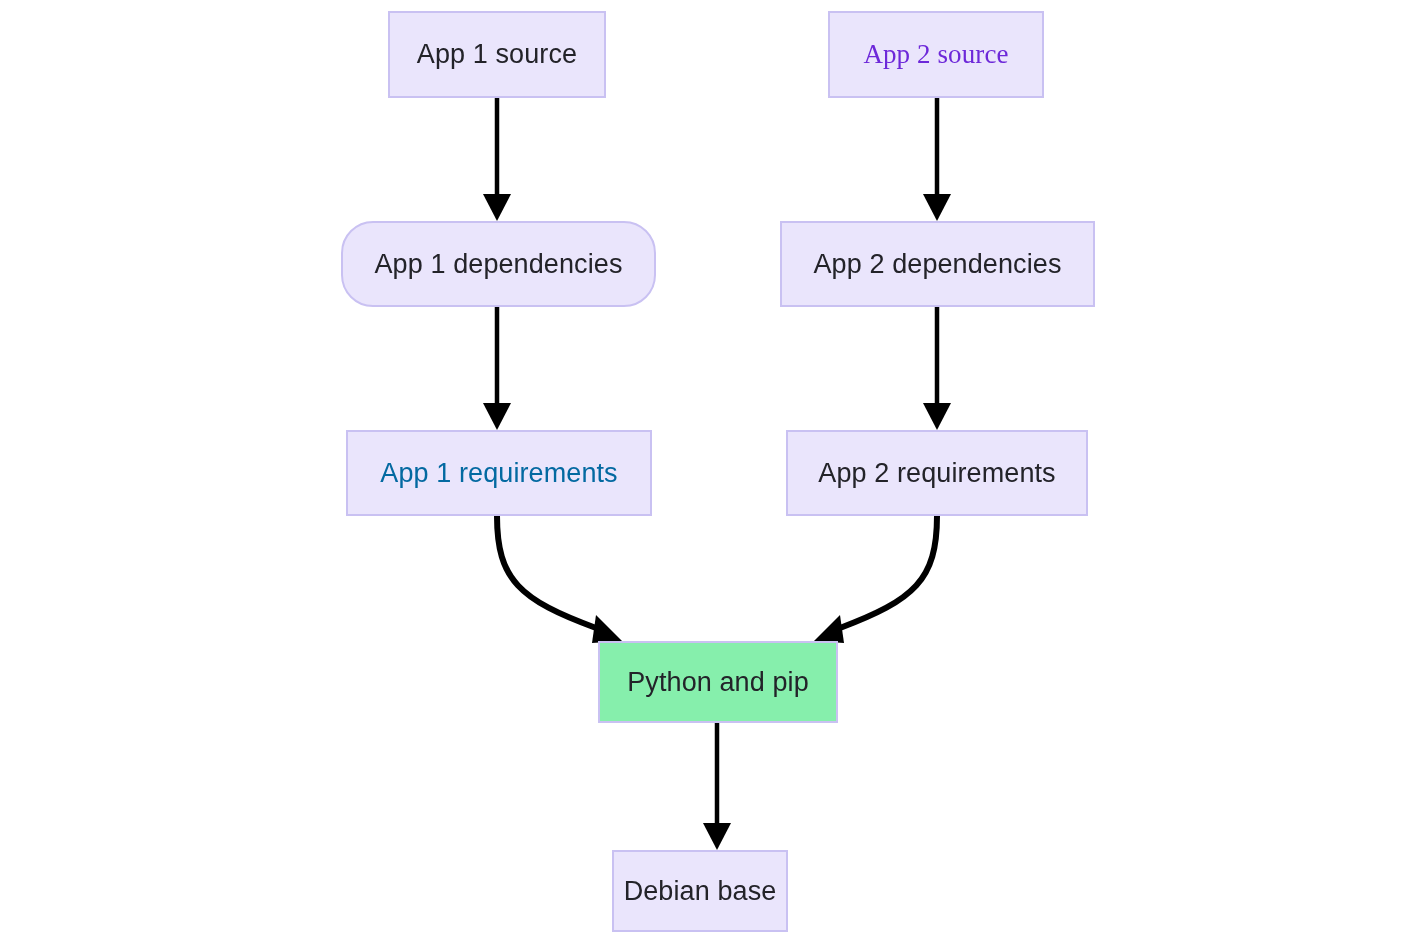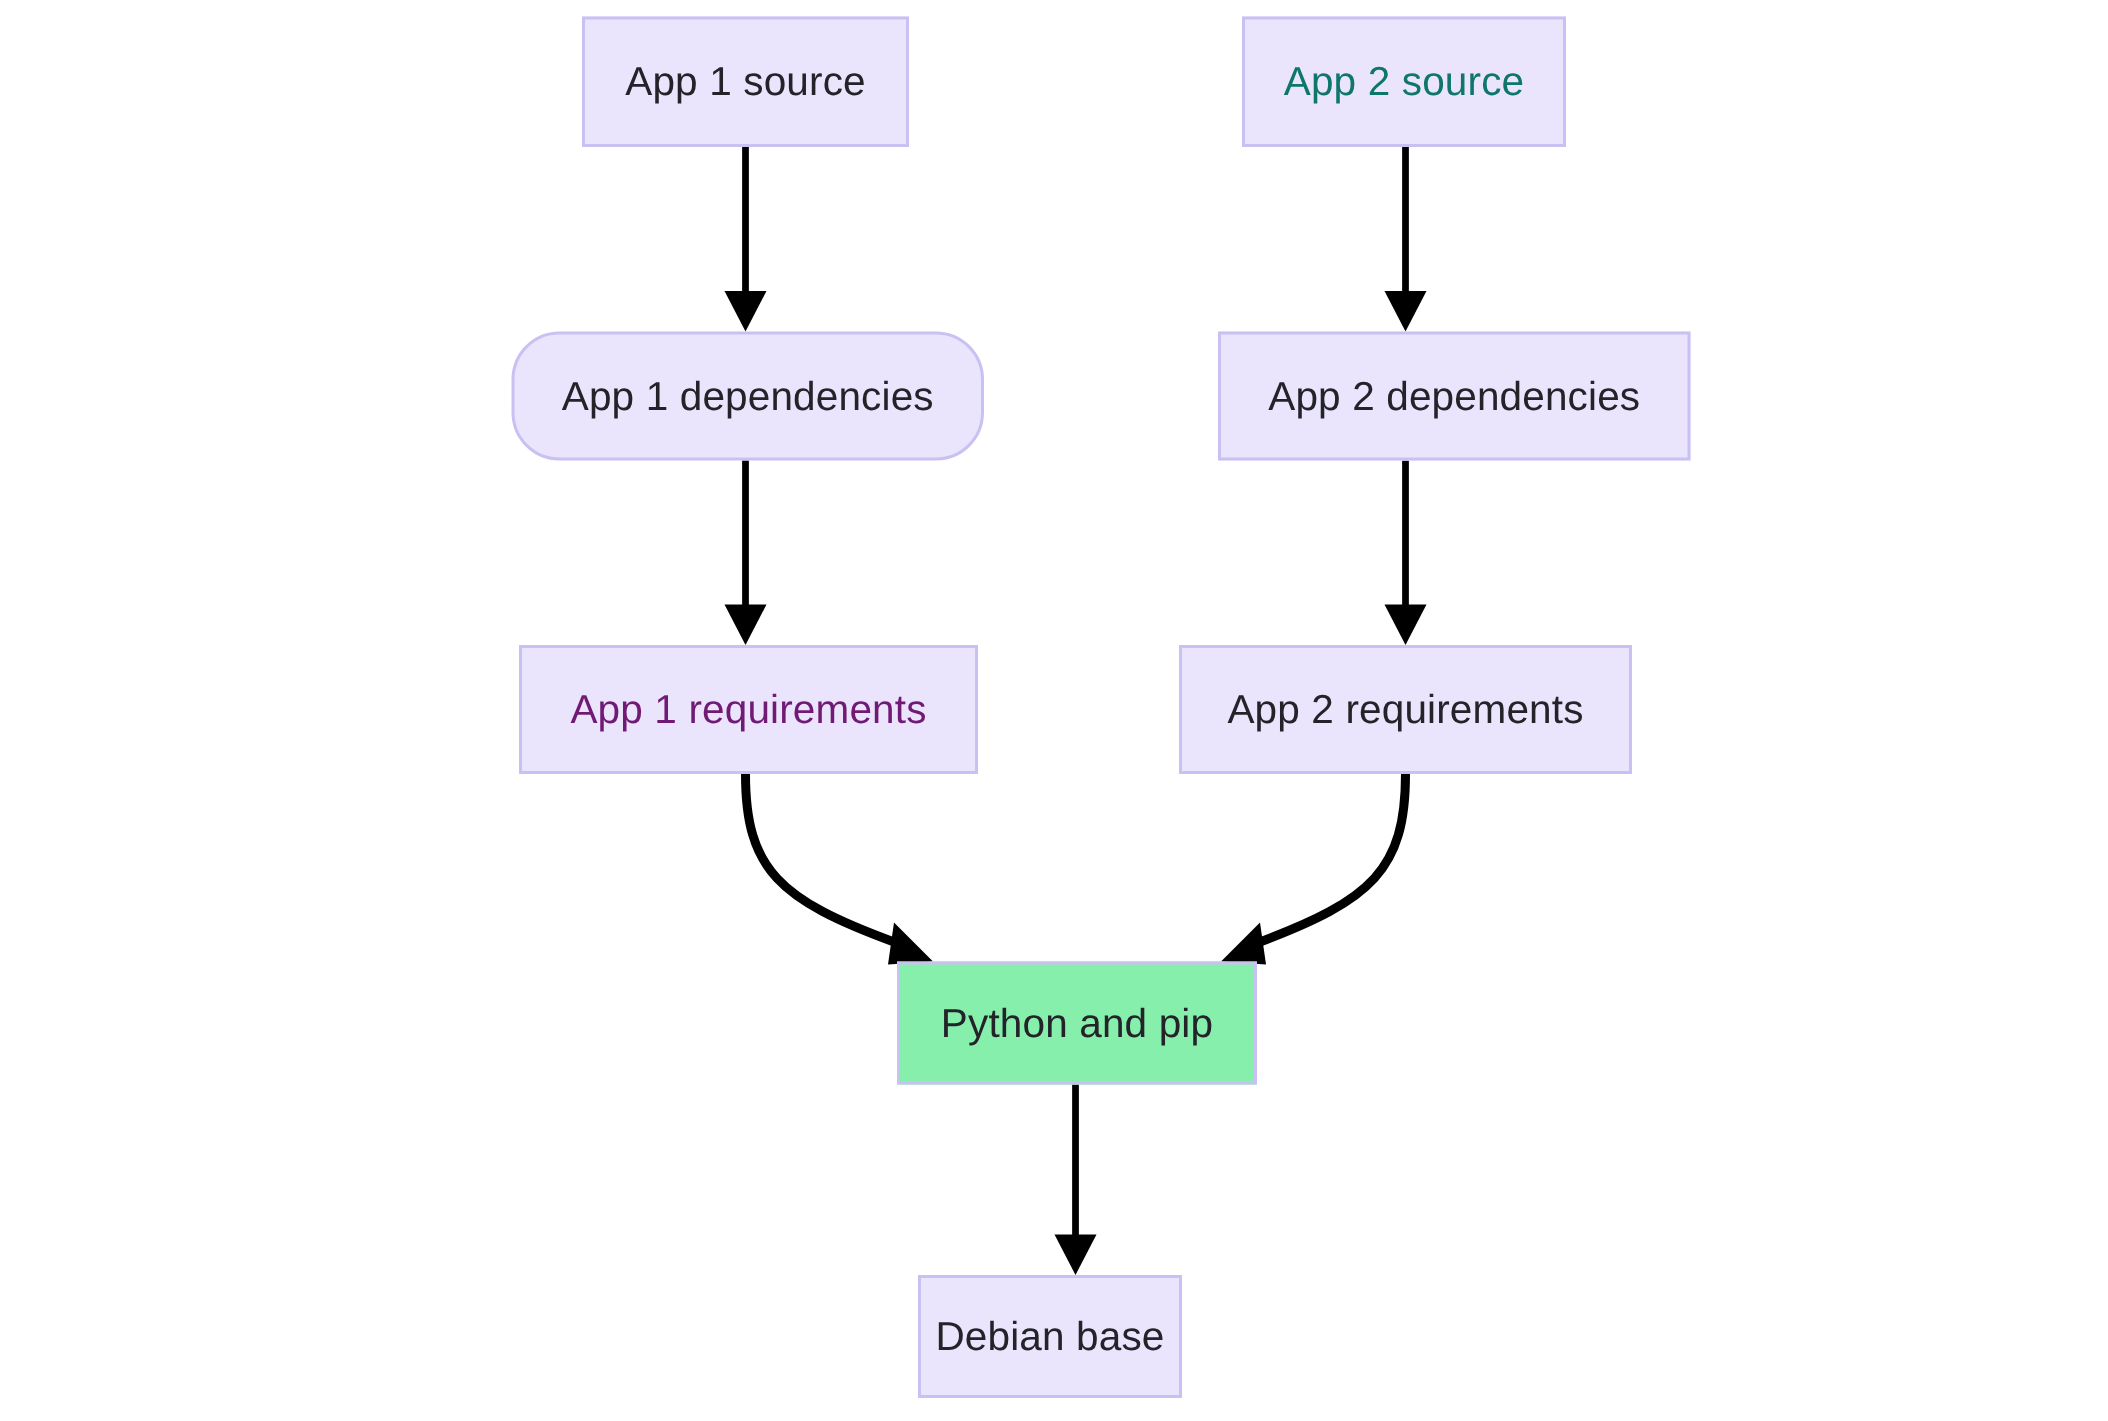--- a/index.html
+++ b/index.html
@@ -85,33 +85,33 @@
     <g>
       <line x1="717" y1="723" x2="717" y2="826" stroke="#000000" stroke-width="4.5"></line>
       <polygon points="717,850 703,823 731,823" fill="#000000"></polygon>
     </g>
   </svg>
 
   <div class="node" style="left: 388px; top: 11px; width: 218px; height: 87px; background: rgb(234, 229, 252); border-color: rgb(201, 193, 242); color: rgb(35, 35, 41);">
     <span class="node-label">App 1 source</span>
   </div>
 
-  <div class="node" style="left: 828px; top: 11px; width: 216px; height: 87px; background: rgb(234, 229, 252); border-color: rgb(201, 193, 242); color: #0f766e;">
+  <div class="node" style="left: 828px; top: 11px; width: 216px; height: 87px; background: rgb(234, 229, 252); border-color: rgb(201, 193, 242); color: #6d28d9; font-family: Liberation Serif, serif;">
     <span class="node-label">App 2 source</span>
   </div>
 
   <div class="node" style="left: 341px; top: 221px; width: 315px; height: 86px; background: rgb(234, 229, 252); border-color: rgb(201, 193, 242); color: rgb(35, 35, 41); border-radius: 32px;">
     <span class="node-label">App 1 dependencies</span>
   </div>
 
-  <div class="node" style="left: 780px; top: 221px; width: 315px; height: 86px; background: rgb(234, 229, 252); border-color: rgb(201, 193, 242); color: rgb(35, 35, 41); margin-left: 32px;">
+  <div class="node" style="left: 780px; top: 221px; width: 315px; height: 86px; background: rgb(234, 229, 252); border-color: rgb(201, 193, 242); color: rgb(35, 35, 41);">
     <span class="node-label">App 2 dependencies</span>
   </div>
 
-  <div class="node" style="left: 346px; top: 430px; width: 306px; height: 86px; background: rgb(234, 229, 252); border-color: rgb(201, 193, 242); color: #701a75;">
+  <div class="node" style="left: 346px; top: 430px; width: 306px; height: 86px; background: rgb(234, 229, 252); border-color: rgb(201, 193, 242); color: #0369a1;">
     <span class="node-label">App 1 requirements</span>
   </div>
 
   <div class="node" style="left: 786px; top: 430px; width: 302px; height: 86px; background: rgb(234, 229, 252); border-color: rgb(201, 193, 242); color: rgb(35, 35, 41);">
     <span class="node-label">App 2 requirements</span>
   </div>
 
   <div class="node" style="left: 598px; top: 641px; width: 240px; height: 82px; background: #86efac; border-color: rgb(201, 193, 242); color: rgb(35, 35, 41);">
     <span class="node-label">Python and pip</span>
   </div>

